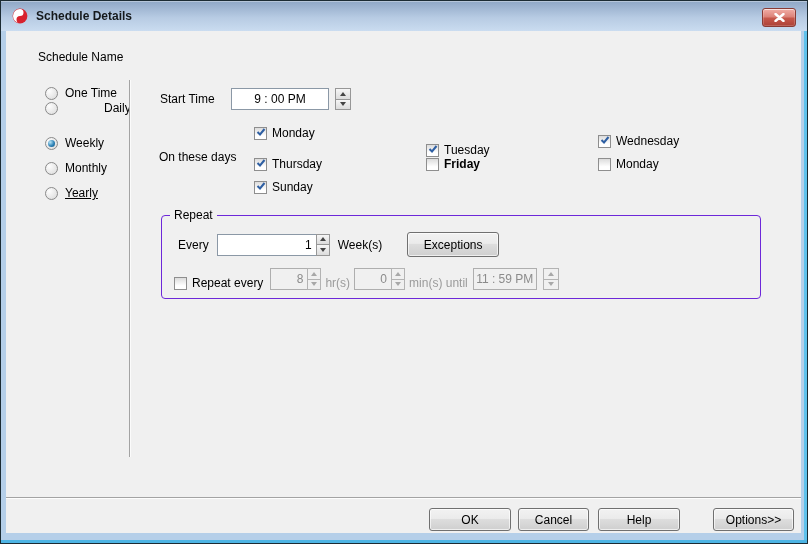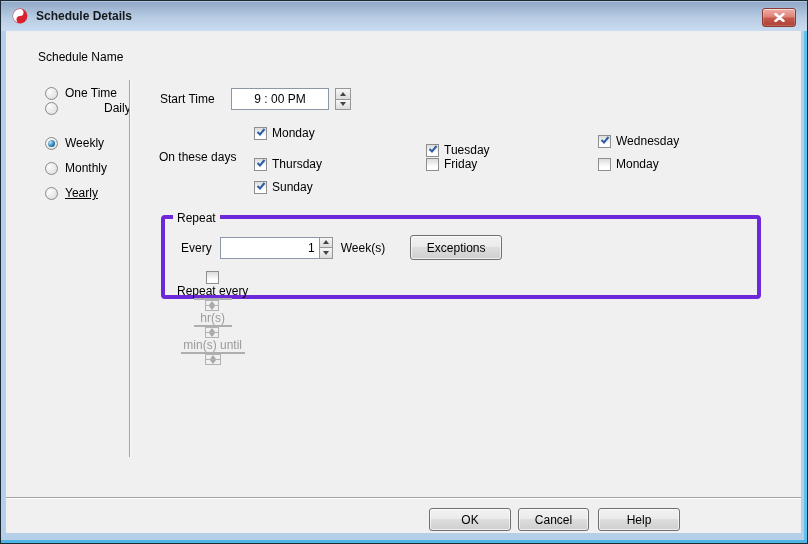--- a/index.html
+++ b/index.html
@@ -60,24 +60,24 @@
   .spinner{display:flex;flex-direction:column;width:16px;height:22px;}
   .spinner.small{width:14px;}
   .spin{flex:1;border:1px solid #979797;background:linear-gradient(180deg,#f6f6f6,#dcdcdc);
     display:flex;align-items:center;justify-content:center;}
   .spin + .spin{margin-top:-1px;}
   .arrow-up{width:0;height:0;border-left:3px solid transparent;border-right:3px solid transparent;border-bottom:4px solid #444;}
   .arrow-down{width:0;height:0;border-left:3px solid transparent;border-right:3px solid transparent;border-top:4px solid #444;}
   .attached{margin-left:-1px;}
 
   
-  .groupbox{position:absolute;left:155px;top:184px;width:600px;height:84px;border:4px solid #6d28d9;border-radius:4px;}
+  .groupbox{position:absolute;left:155px;top:184px;width:600px;height:84px;border:1px solid #6d28d9;border-radius:4px;}
   .groupbox-label{position:absolute;top:-8px;left:8px;background:#f0f0f0;padding:0 4px;line-height:15px;}
   .repeat-row1{position:absolute;left:16px;top:16px;display:flex;align-items:center;height:25px;}
-  .repeat-row2{position:absolute;left:12px;top:52px;display:flex;align-items:center;height:22px;flex-direction:column;}
+  .repeat-row2{position:absolute;left:12px;top:52px;display:flex;align-items:flex-end;height:22px;}
   .every-field{width:100px;justify-content:flex-end;}
   .num-field{width:38px;justify-content:flex-end;}
   .time-field{width:64px;justify-content:center;padding:0;}
 
   
   .disabled-area .text-field{border-color:#aeaeae;background:#f0f0f0;color:#8b8b8b;}
   .disabled-area .spin{border-color:#b3b3b3;background:#f0f0f0;}
   .disabled-area .arrow-up{border-bottom-color:#a8a8a8;}
   .disabled-area .arrow-down{border-top-color:#a8a8a8;}
   .disabled-area .dim-label{color:#9b9b9b;}
@@ -191,21 +191,21 @@
       <span>Wednesday</span>
     </div>
     <div class="day" style="left:248px;top:125px;">
       <span class="checkbox checked">
           <span class="check-glyph"><svg width="10" height="10" viewBox="0 0 10 10">
               <path d="M1.5 5 L4 7.5 L8.5 2" stroke="#2e5fa3" stroke-width="2" fill="none"></path>
             </svg></span>
         </span>
       <span>Thursday</span>
     </div>
-    <div class="day" style="left:420px;top:125px;">
+    <div class="day" style="left:420px;top:125px;font-weight:bold;">
       <span class="checkbox"></span>
       <span>Friday</span>
     </div>
     <div class="day" style="left:592px;top:125px;">
       <span class="checkbox"></span>
       <span>Monday</span>
     </div>
     <div class="day" style="left:248px;top:148px;">
       <span class="checkbox checked">
           <span class="check-glyph"><svg width="10" height="10" viewBox="0 0 10 10">
@@ -282,14 +282,15 @@
               <i class="arrow-down"></i>
             </span>
         </span>
       </div>
     </div>
 
     <div class="footer-sep"></div>
     <span class="btn footer-btn ok-btn">OK</span>
     <span class="btn footer-btn cancel-btn">Cancel</span>
     <span class="btn footer-btn help-btn">Help</span>
+    <span class="btn footer-btn options-btn">Options&gt;&gt;</span>
   </div>
 </div>
 
 </body></html>

